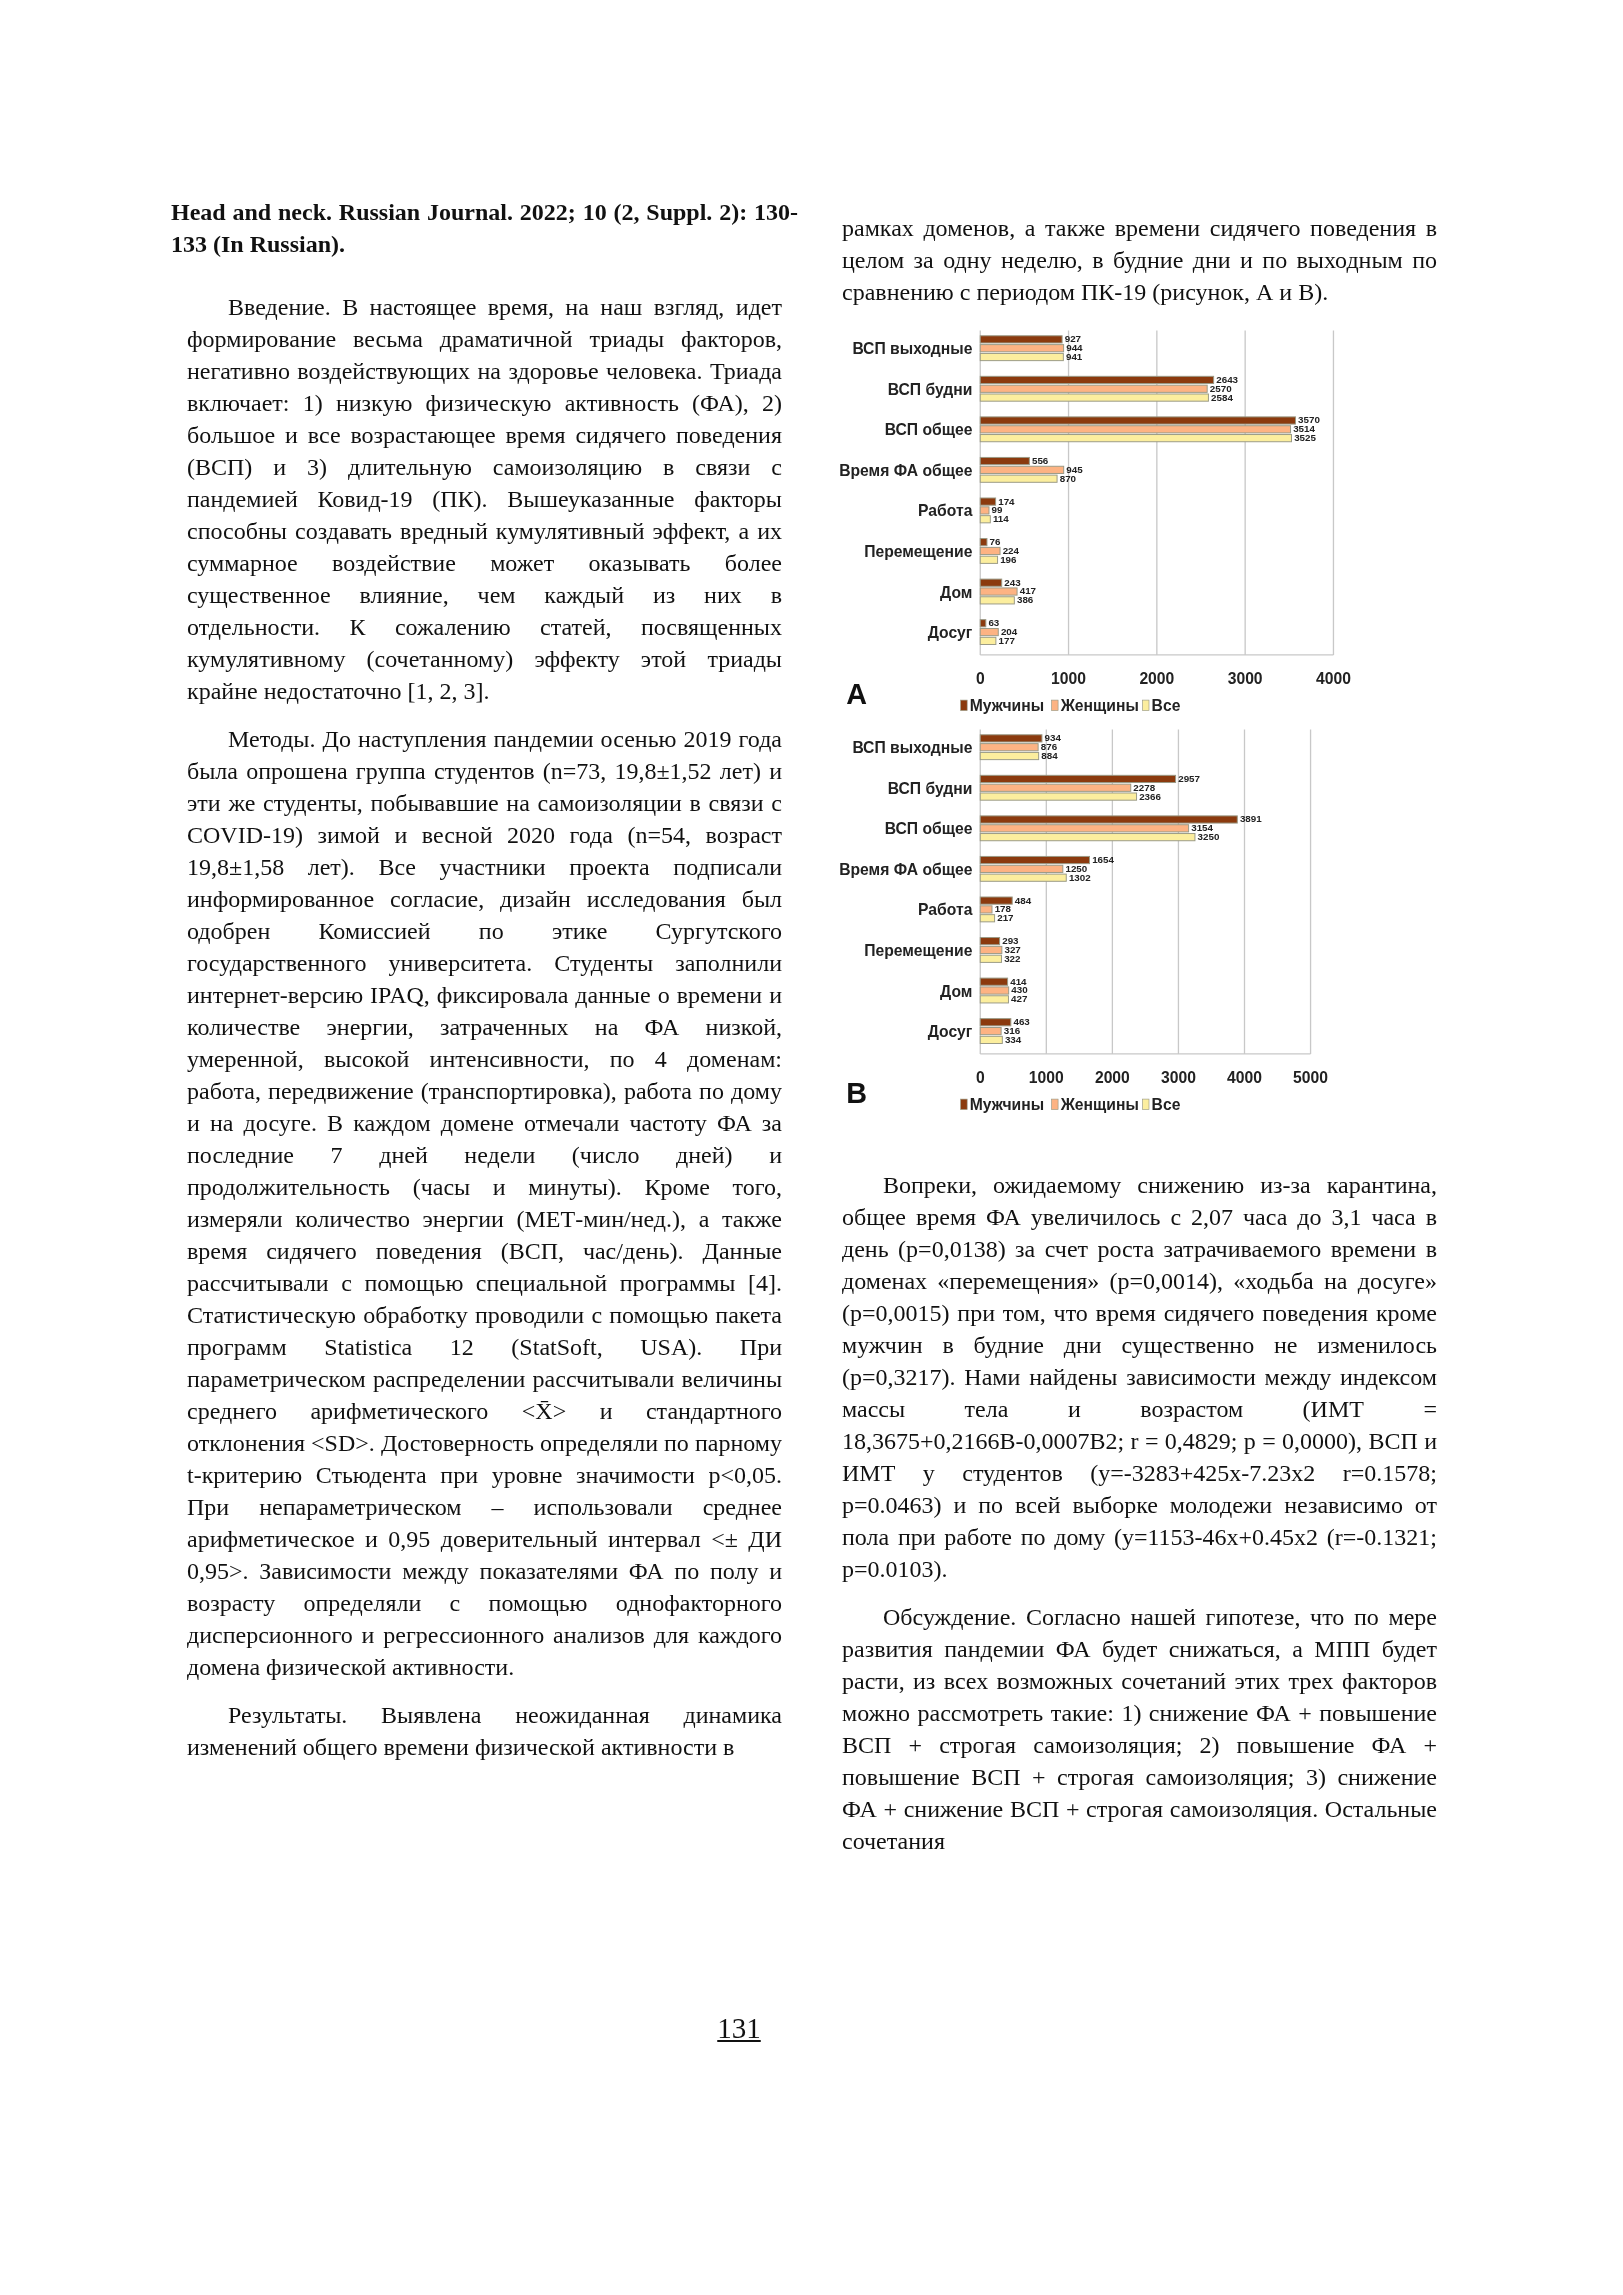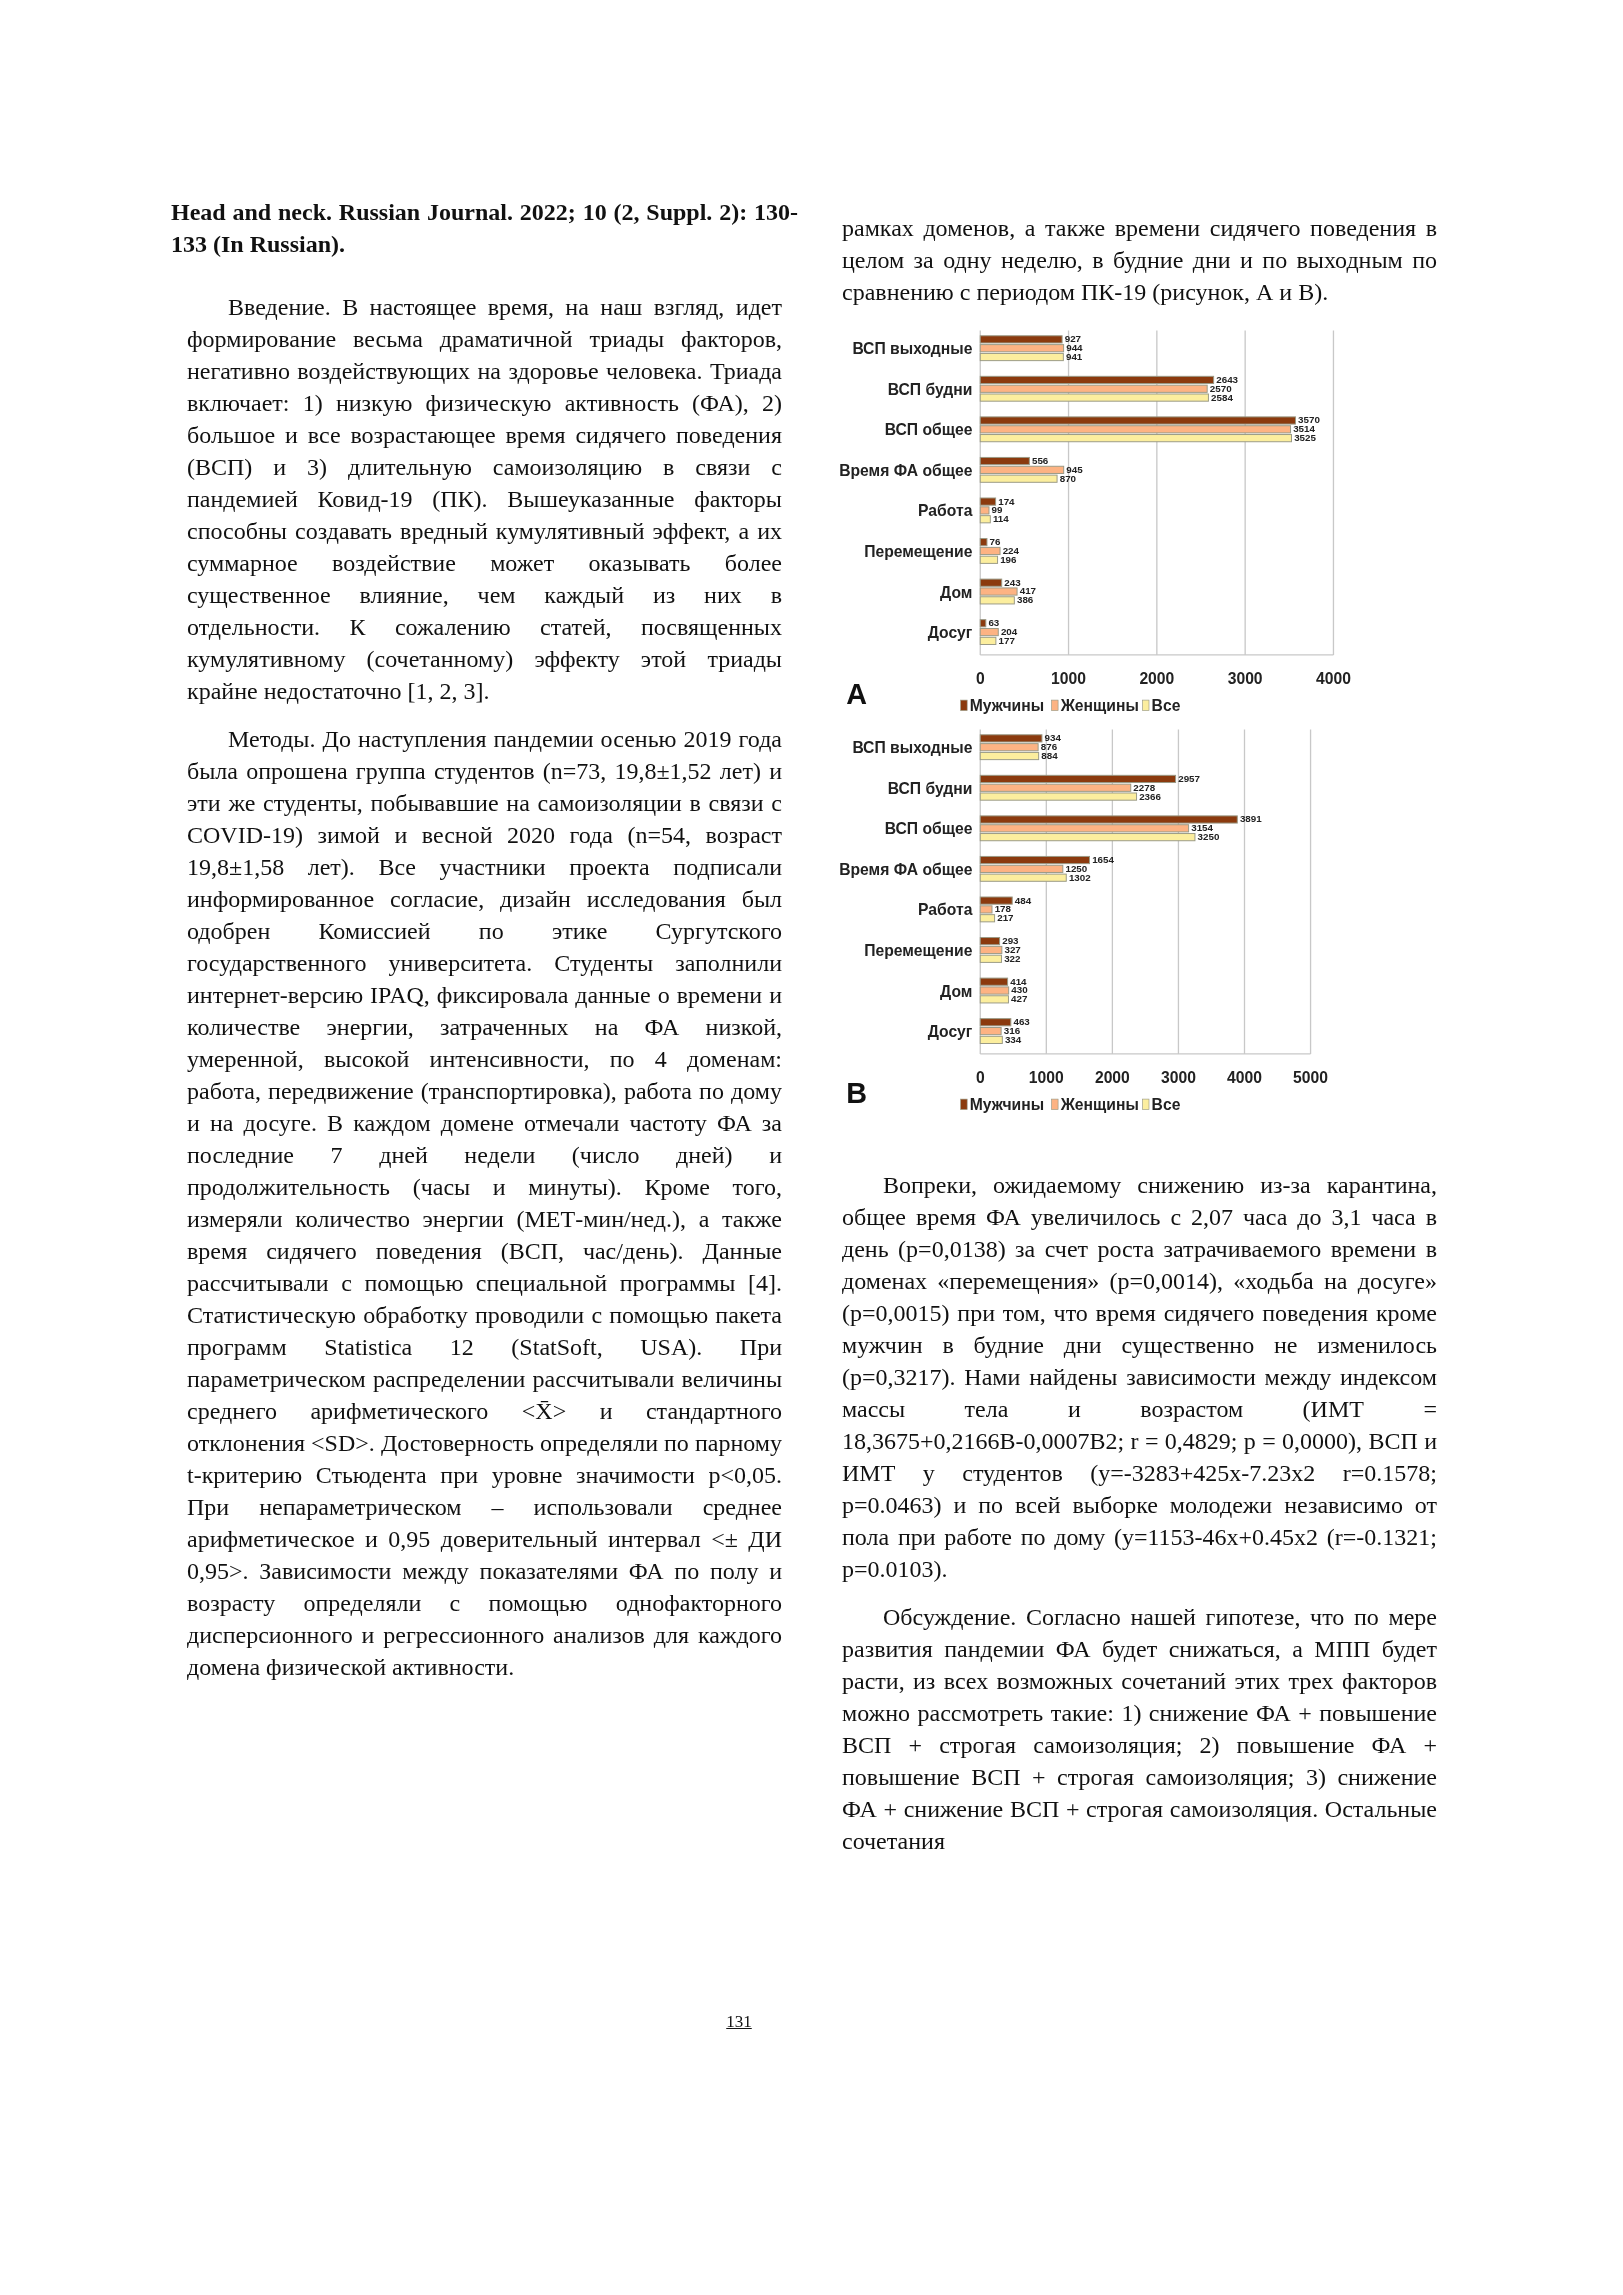--- a/index.html
+++ b/index.html
@@ -7,30 +7,31 @@
   .col { position:absolute; top:196px; width:627px; font-size:24px; line-height:32px; text-align:justify; }
   .col-left { left:171px; }
   .col-right { left:826px; }
   .citation { font-weight:bold; text-align:justify; margin:0 0 31px 0; }
   .para { margin:16px; text-indent:41px; }
   .para b { font-weight:normal; }
   .chart-wrap { position:relative; width:641px; margin:0 0 0 -6.5px; }
   .chart-svg { display:block; }
   .caption { margin:23.6px 0 0 0; text-indent:0; }
   .spacer { height:31px; }
-  .page-number { position:absolute; top:2012px; left:0; width:1478px; text-align:center; font-size:17px;text-decoration:underline; }
+  .page-number { position:absolute; top:2012px; left:0; width:1478px; text-align:center; font-size:29px;text-decoration:underline; }
   .chart-svg text { font-family:"Liberation Sans", sans-serif; font-weight:bold; }
 </style>
 </head>
 <body>
 
 <div class="col col-left">
   <p class="citation">Head and neck. Russian Journal. 2022; 10 (2, Suppl. 2): 130-133 (In Russian).</p>
   <p class="para"><b>Введение</b><span>. В настоящее время, на наш взгляд, идет формирование весьма драматичной триады факторов, негативно воздействующих на здоровье человека. Триада включает: 1) низкую физическую активность (ФА), 2) большое и все возрастающее время сидячего поведения (ВСП) и 3) длительную самоизоляцию в связи с пандемией Ковид-19 (ПК). Вышеуказанные факторы способны создавать вредный кумулятивный эффект, а их суммарное воздействие может оказывать более существенное влияние, чем каждый из них в отдельности. К сожалению статей, посвященных кумулятивному (сочетанному) эффекту этой триады крайне недостаточно [1, 2, 3].</span></p>
   <p class="para"><b>Методы.</b><span> До наступления пандемии осенью 2019 года была опрошена группа студентов (n=73, 19,8±1,52 лет) и эти же студенты, побывавшие на самоизоляции в связи с COVID-19) зимой и весной 2020 года (n=54, возраст 19,8±1,58 лет). Все участники проекта подписали информированное согласие, дизайн исследования был одобрен Комиссией по этике Сургутского государственного университета. Студенты заполнили интернет-версию IPAQ, фиксировала данные о времени и количестве энергии, затраченных на ФА низкой, умеренной, высокой интенсивности, по 4 доменам: работа, передвижение (транспортировка), работа по дому и на досуге. В каждом домене отмечали частоту ФА за последние 7 дней недели (число дней) и продолжительность (часы и минуты). Кроме того, измеряли количество энергии (МЕТ-мин/нед.), а также время сидячего поведения (ВСП, час/день). Данные рассчитывали с помощью специальной программы [4]. Статистическую обработку проводили с помощью пакета программ Statistica 12 (StatSoft, USA). При параметрическом распределении рассчитывали величины среднего арифметического &lt;X̄&gt; и стандартного отклонения &lt;SD&gt;. Достоверность определяли по парному t-критерию Стьюдента при уровне значимости p&lt;0,05. При непараметрическом – использовали среднее арифметическое и 0,95 доверительный интервал &lt;± ДИ 0,95&gt;. Зависимости между показателями ФА по полу и возрасту определяли с помощью однофакторного дисперсионного и регрессионного анализов для каждого домена физической активности.</span></p>
+  <p class="para"><b>Результаты.</b><span> Выявлена неожиданная динамика изменений общего времени физической активности в</span></p>
 </div>
 
 <div class="col col-right">
   <p class="para" style="text-indent:0">рамках доменов, а также времени сидячего поведения в целом за одну неделю, в будние дни и по выходным по сравнению с периодом ПК-19 (рисунок, А и В).</p>
   <div class="chart-wrap">
     <svg class="chart-svg" id="chart-a" width="641" height="399" viewBox="0 0 980 610" style="font-size:37px">
         <line x1="245" x2="245" y1="10" y2="506" stroke="#c8c8c8" stroke-width="2"></line>
         <text x="245" y="551" text-anchor="middle" font-size="24" fill="#222">0</text>
         <line x1="380" x2="380" y1="10" y2="506" stroke="#c8c8c8" stroke-width="2"></line>
         <text x="380" y="551" text-anchor="middle" font-size="24" fill="#222">1000</text>

